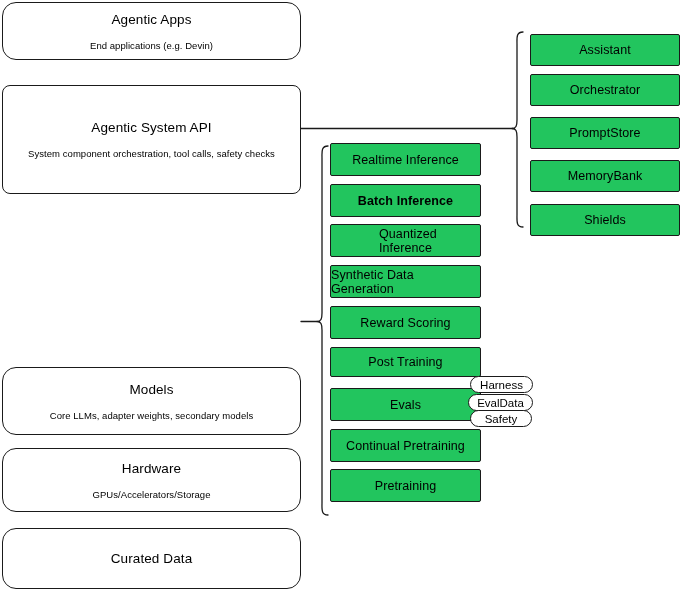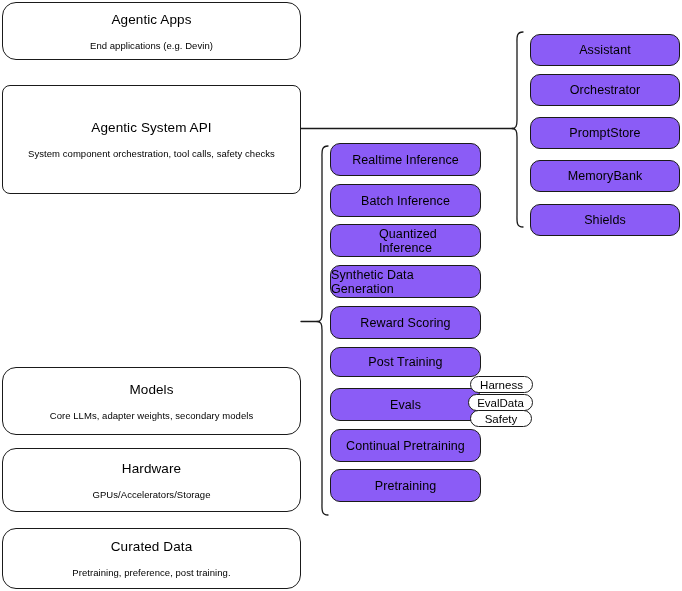--- a/index.html
+++ b/index.html
@@ -41,22 +41,22 @@
     font-size: 9.5px;
     line-height: 13px;
     color: #000;
     margin-top: 11px;
     letter-spacing: 0.05px;
   }
   .pill-box {
     position: absolute;
     box-sizing: border-box;
     border: 1.3px solid #1a1a1a;
-    border-radius: 10px;
-    background: #8b5cf6;
+    border-radius: 2px;
+    background: #22c55e;
     display: flex;
     align-items: center;
     justify-content: center;
     font-size: 12.5px;
     color: #000;
     letter-spacing: 0.1px;
   }
   .tag-pill {
     position: absolute;
     box-sizing: border-box;
@@ -131,27 +131,26 @@
     <div class="layer-sub">Core LLMs, adapter weights, secondary models</div>
   </div>
 
   <div class="layer-box" style="left:2px; top:448px; width:299px; height:64px;">
     <div class="layer-title">Hardware</div>
     <div class="layer-sub">GPUs/Accelerators/Storage</div>
   </div>
 
   <div class="layer-box" style="left:2px; top:528px; width:299px; height:61px;">
     <div class="layer-title">Curated Data</div>
-    <div class="layer-sub">Pretraining, preference, post training.</div>
   </div>
 
   <div class="pill-box" style="left:330px; top:143px; width:151px; height:33px;text-align:center;">
     <span>Realtime Inference</span>
   </div>
-  <div class="pill-box" style="left:330px; top:184px; width:151px; height:33px;">
+  <div class="pill-box" style="left:330px; top:184px; width:151px; height:33px;font-weight:bold;">
     <span>Batch Inference</span>
   </div>
   <div class="pill-box" style="left:330px; top:224px; width:151px; height:33px;padding-left:48px;">
     <span>Quantized Inference</span>
   </div>
   <div class="pill-box" style="left:330px; top:265px; width:151px; height:33px;">
     <span>Synthetic Data Generation</span>
   </div>
   <div class="pill-box" style="left:330px; top:306px; width:151px; height:33px;">
     <span>Reward Scoring</span>

